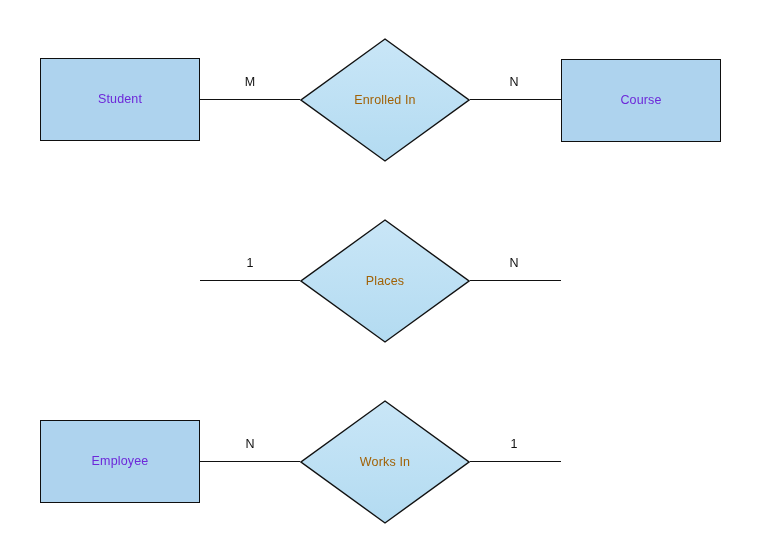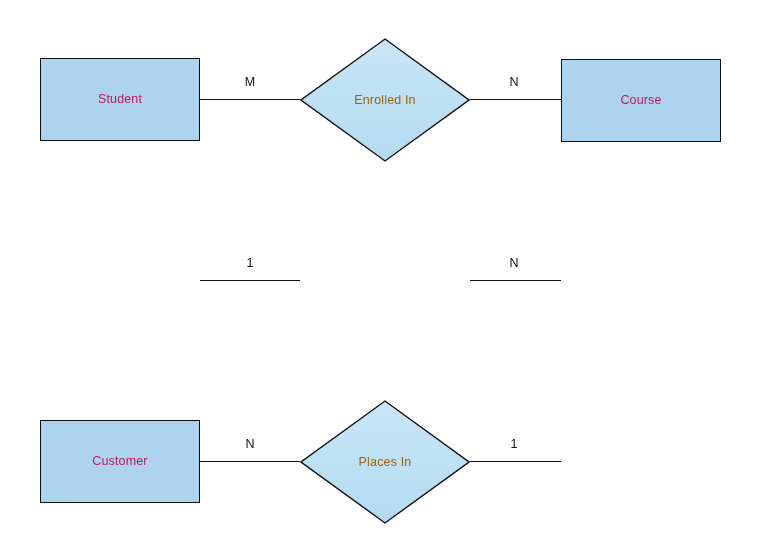--- a/index.html
+++ b/index.html
@@ -32,21 +32,21 @@
     height: 83px;
     box-sizing: border-box;
     background: #aed3ee;
     border: 1.4px solid #0f0f0f;
     display: flex;
     align-items: center;
     justify-content: center;
   }
   .entity-label {
     font-size: 12.5px;
-    color: #be185d;
+    color: #6d28d9;
     letter-spacing: 0.15px;
     text-align: center;
     line-height: 1;
     white-space: nowrap;
   }
   .entity-left  { left: 40px;  top: 0px; }
   .entity-right { left: 561px; top: 1px; }
 
   
   .rel-wrap {
@@ -135,45 +135,57 @@
     <div class="entity entity-right">
       <span class="entity-label">Course</span>
     </div>
   </div>
 
   <div class="er-row" style="top:239px;">
 
     <div class="connector connector-left"></div>
     <div class="cardinality card-left">1</div>
 
+    <div class="rel-wrap">
+      <svg class="rel-svg" viewBox="0 0 170 124">
+        <defs>
+          <linearGradient id="dgrad2" x1="0" y1="0" x2="0" y2="1">
+            <stop offset="0%" stop-color="#c9e6f7"></stop>
+            <stop offset="100%" stop-color="#b3dbf1"></stop>
+          </linearGradient>
+        </defs>
+        <polygon points="85,1 169,62 85,123 1,62" fill="url(#dgrad2)" stroke="#111111" stroke-width="1.4"></polygon>
+      </svg>
+      <div class="rel-label">Places</div>
+    </div>
 
     <div class="connector connector-right"></div>
     <div class="cardinality card-right">N</div>
 
   </div>
 
   <div class="er-row" style="top:420px;">
     <div class="entity entity-left">
-      <span class="entity-label">Customer</span>
+      <span class="entity-label">Employee</span>
     </div>
 
     <div class="connector connector-left"></div>
     <div class="cardinality card-left">N</div>
 
     <div class="rel-wrap">
       <svg class="rel-svg" viewBox="0 0 170 124">
         <defs>
           <linearGradient id="dgrad3" x1="0" y1="0" x2="0" y2="1">
             <stop offset="0%" stop-color="#c9e6f7"></stop>
             <stop offset="100%" stop-color="#b3dbf1"></stop>
           </linearGradient>
         </defs>
         <polygon points="85,1 169,62 85,123 1,62" fill="url(#dgrad3)" stroke="#111111" stroke-width="1.4"></polygon>
       </svg>
-      <div class="rel-label">Places In</div>
+      <div class="rel-label">Works In</div>
     </div>
 
     <div class="connector connector-right"></div>
     <div class="cardinality card-right">1</div>
 
   </div>
 
 </div>
 
 </body></html>

